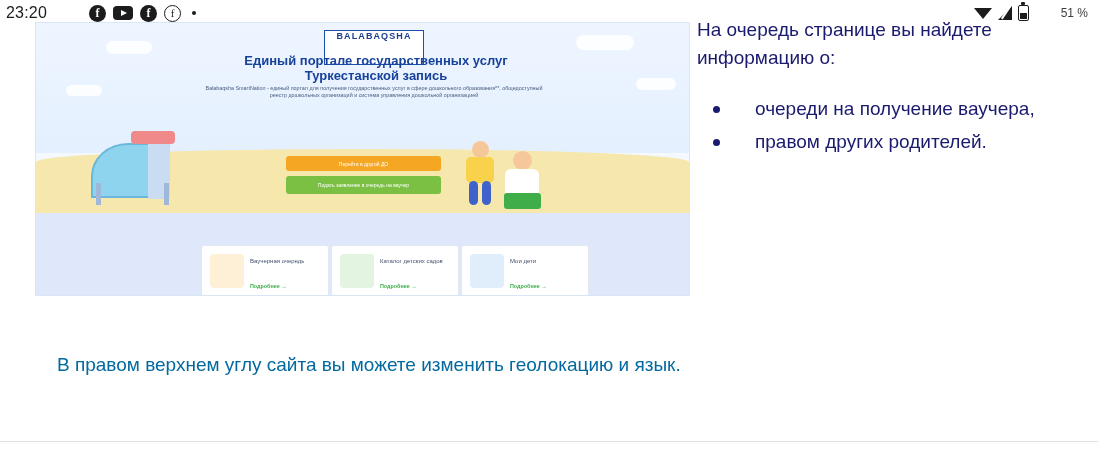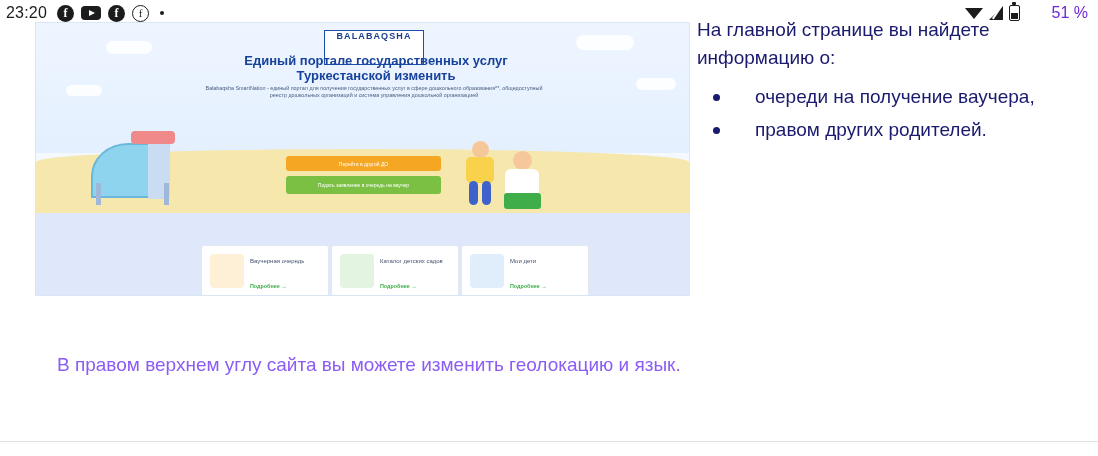--- a/index.html
+++ b/index.html
@@ -8,21 +8,21 @@
     background: #ffffff;
     font-family: "Liberation Sans", sans-serif;
     overflow: hidden;
   }
   body { position: relative; }
 
   
   .statusbar {
     position: absolute; top: 0; left: 0; width: 1098px; height: 22px;
     display: flex; align-items: center; padding: 4px 10px 0 6px;
-    color: #202020; font-size: 15px;
+    color: #202020; font-size: 15px; gap: 32px;
   }
   .sb-clock { font-size: 16px; letter-spacing: .2px; color:#1c1c1c; }
   .sb-icons { display: flex; align-items: center; gap: 7px; margin-left: 10px; }
   .sb-ic { display:inline-block; }
   .fb {
     width: 17px; height: 17px; border-radius: 50%;
     background: #1c1c1c; color: #fff; font-size: 12px; font-weight: bold;
     text-align: center; line-height: 17px; font-family: "Liberation Serif", serif;
   }
   .yt {
@@ -58,21 +58,21 @@
     position: relative;
   }
   .batt::before{
     content:""; position:absolute; top:-4px; left:2.5px; width:4px; height:2.5px;
     background:#1c1c1c; border-radius:1px;
   }
   .batt::after{
     content:""; position:absolute; left:1px; right:1px; bottom:1px; height:6px;
     background:#1c1c1c;
   }
-  .batt-pct { font-size: 16px; color:#6d28d9;margin-left:26px; }
+  .batt-pct { font-size: 12px; color:#404040;margin-left:26px; }
 
   
   .shot {
     position: absolute; left: 35px; top: 22px; width: 655px; height: 274px;
     background: #f4f8ff;
     border: 1px solid #dbe6f5;
     overflow: hidden;
   }
   .shot-sky {
     position: absolute; left:0; top:0; width:100%; height:130px;
@@ -132,34 +132,34 @@
   .card .ttl { position:absolute; left:48px; top:11px; font-size:6px; color:#41536e; line-height:8px;}
   .card .more { position:absolute; left:48px; bottom:7px; font-size:5.4px; color:#3fae49; font-weight:bold;}
 
   
   .right {
     position:absolute; left:697px; top:16px; width:385px;
   }
   .lead {
     font-size:19px; color:#1a1a6e; line-height:28px;
   }
-  .bullets { list-style:none; margin-top:10px; }
+  .bullets { list-style:none; margin-top:22px; }
   .bullets li {
     position:relative; padding-left:58px; font-size:19px; color:#1a1a6e;
     line-height:29px; margin-bottom:4px;
   }
   .bullets li::before {
     content:""; position:absolute; left:16px; top:12px;
     width:7px; height:7px; border-radius:50%; background:#1a1a6e;
   }
 
   
   .bottom {
     position:absolute; left:57px; top:350px; width:1000px;
-    font-size:19px; color:#8b5cf6; line-height:29px;
+    font-size:19px; color:#0369a1; line-height:29px;
   }
   .bottom b { font-weight:bold; }
 
   .bottom-rule {
     position:absolute; left:0; top:441px; width:1098px; height:1px; background:#e2e2e2;
   }
 </style>
 </head>
 <body>
 
@@ -187,21 +187,21 @@
   <div class="cloud" style="left:540px; top:12px; width:58px; height:15px;"></div>
   <div class="cloud" style="left:600px; top:55px; width:40px; height:12px;"></div>
   <div class="cloud" style="left:30px; top:62px; width:36px; height:11px;"></div>
 
   <div class="logo-box">
     <span class="logo-text">BALABAQSHA</span>
   </div>
 
   <div class="shot-title">
     <div>Единый портале государственных услуг</div>
-    <div>Туркестанской изменить</div>
+    <div>Туркестанской запись</div>
   </div>
 
   <div class="shot-sub">Balabaqsha SmartNation - единый портал для получения государственных услуг в сфере дошкольного образования**, общедоступный реестр дошкольных организаций и система управления дошкольной организацией</div>
 
   <div class="shot-sand"></div>
 
   <div class="slide-body"></div>
   <div class="slide-steps"></div>
   <div class="slide-top"></div>
   <div class="slide-pole" style="left:60px; top:160px; width:5px; height:22px;"></div>
@@ -236,21 +236,21 @@
     <div class="more">Подробнее →</div>
   </div>
   <div class="card" style="left:425px;">
     <div class="ic" style="background:#e0eefb;"></div>
     <div class="ttl">Мои дети</div>
     <div class="more">Подробнее →</div>
   </div>
 </div>
 
 <div class="right">
-  <div class="lead">На главной странице вы найдете информацию о:</div>
+  <div class="lead">На очередь странице вы найдете информацию о:</div>
   <ul class="bullets">
     <li>очереди на получение ваучера,</li>
     <li>правом других родителей.</li>
   </ul>
 </div>
 
 <div class="bottom">
   <div>В правом верхнем углу сайта вы можете изменить геолокацию и язык.</div>
 </div>
 

